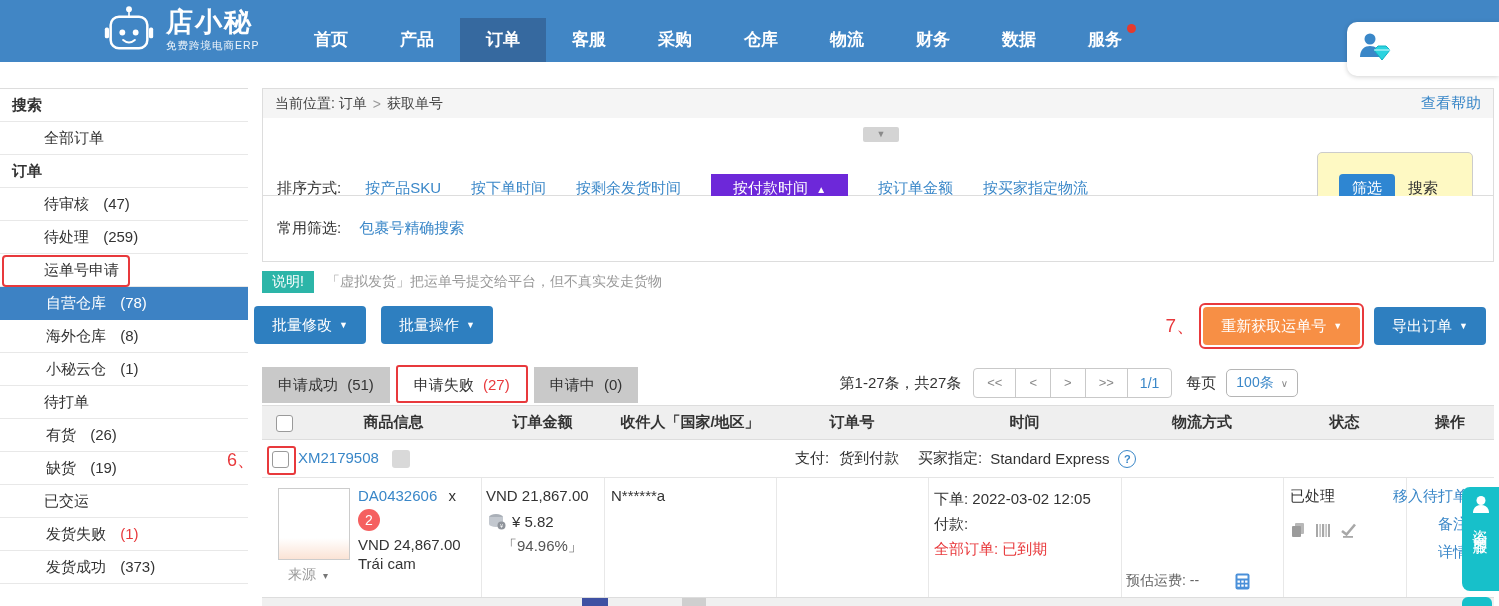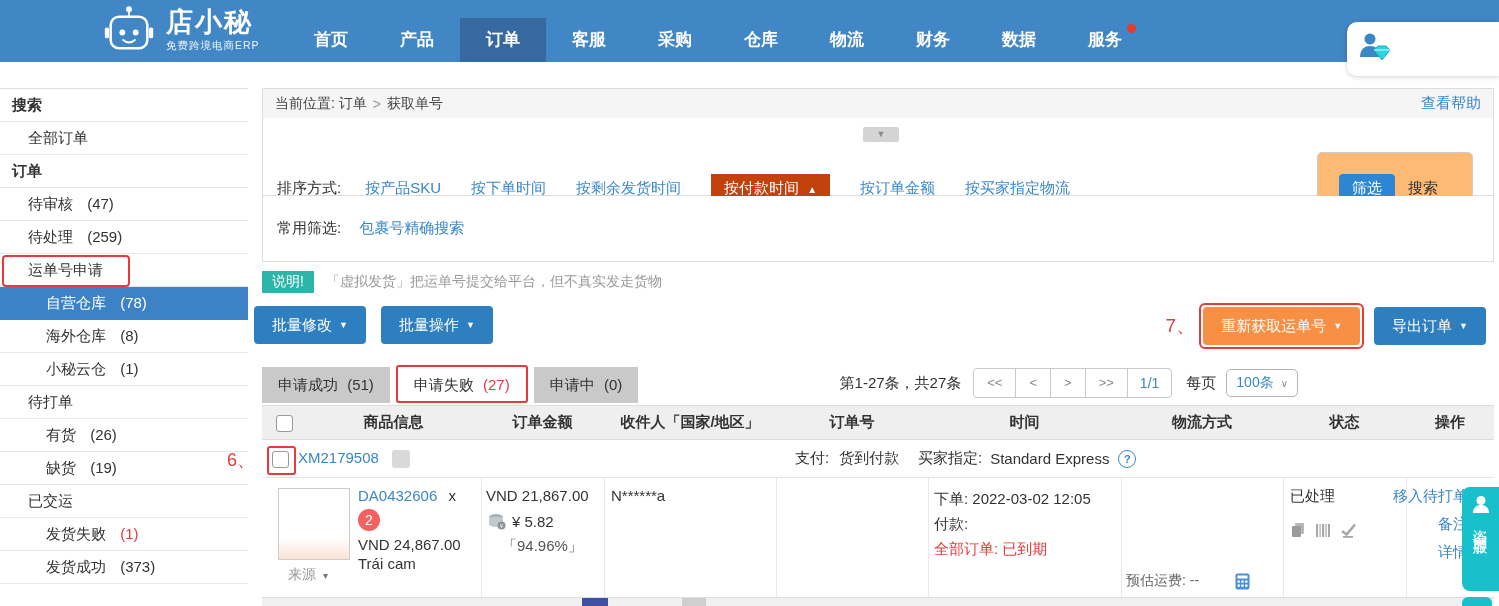--- a/index.html
+++ b/index.html
@@ -12,41 +12,41 @@
   .logo-sub{color:rgba(255,255,255,.92);font-size:10.5px;letter-spacing:1px;margin-top:2px}
   .nav-menu{position:absolute;left:288px;top:18px;height:44px;display:flex}
   .nav-item{padding:0 26px;line-height:44px;color:#fff;font-size:17px;font-weight:bold;cursor:pointer;position:relative;white-space:nowrap}
   .nav-item.active{background:#36699f}
   .nav-dot{position:absolute;top:6px;right:12px;width:9px;height:9px;border-radius:50%;background:#e53a2e}
   .user-box{position:absolute;right:0;top:22px;width:152px;height:54px;background:#fff;
             border-radius:10px 0 0 10px;box-shadow:0 1px 5px rgba(0,0,0,.18);z-index:40;cursor:pointer}
   .user-box svg{position:absolute;left:10px;top:9px}
   
   .sidebar{position:absolute;left:0;top:88px;width:248px;bottom:0;background:#fff;font-size:15px;border-top:1px solid #ddd}
-  .side-row{height:32px;line-height:32px;border-bottom:1px solid #e8e8e8;color:#333;padding-left:28px;cursor:pointer;position:relative;box-sizing:content-box}
+  .side-row{height:32px;line-height:32px;border-bottom:1px solid #e8e8e8;color:#333;padding-left:44px;cursor:pointer;position:relative;box-sizing:content-box}
   .side-row.section{font-weight:bold;padding-left:12px;cursor:default}
   .side-row.lv2{padding-left:46px}
   .side-row.selected{background:#3d82c4;color:#fff;border-color:#3d82c4}
   .side-count{margin-left:10px}
   .side-count.red{color:#e8393c}
   .side-anno{position:absolute;left:2px;top:1px;width:124px;height:28px;border:2px solid #e8393c;border-radius:4px;pointer-events:none}
   
   .breadcrumb{position:absolute;left:262px;top:88px;width:1232px;height:31px;background:#f5f5f5;border:1px solid #ddd;
               box-sizing:border-box;display:flex;align-items:center;padding:0 12px;font-size:14px;color:#444}
   .bc-sep{color:#999;margin:0 6px}
   .bc-help{margin-left:auto;color:#3a87c8;cursor:pointer;font-size:15px}
   .sort-panel{position:absolute;left:262px;top:118px;width:1232px;height:78px;background:#fff;border:1px solid #ddd;border-top:none;box-sizing:border-box}
   .collapse-tab{position:absolute;left:600px;top:9px;width:36px;height:15px;background:#d4d4d4;border-radius:2px;
                 color:#8a8a8a;font-size:9px;text-align:center;line-height:15px;cursor:pointer}
   .sort-row{position:absolute;left:14px;top:34px;right:20px;display:flex;align-items:center;font-size:15px}
   .sort-label{margin-right:24px}
   .sort-link{color:#3a87c8;margin-right:30px;cursor:pointer;white-space:nowrap}
-  .sort-active{background:#c2410c;color:#fff;padding:5px 13px;margin-right:30px;cursor:pointer;white-space:nowrap}
+  .sort-active{background:#6d28d9;color:#fff;padding:5px 22px;margin-right:30px;cursor:pointer;white-space:nowrap}
   .caret-up{font-size:10px;margin-left:4px}
-  .fs-group{margin-left:auto;border:1px solid #ccc;border-radius:5px;padding:21px;display:flex;background:#fdba74}
+  .fs-group{margin-left:auto;border:1px solid #ccc;border-radius:5px;padding:21px;display:flex;background:#fef9c3}
   .fs-filter{background:#2e86d2;color:#fff;padding:5px 13px;border-radius:4px;font-size:15px;cursor:pointer}
   .fs-search{color:#333;padding:5px 13px;font-size:15px;cursor:pointer}
   .common-panel{position:absolute;left:262px;top:196px;width:1232px;height:66px;background:#fff;border:1px solid #ddd;border-top:none;
                 box-sizing:border-box;display:flex;align-items:center;padding-left:14px;font-size:15px}
   .common-link{color:#3a87c8;margin-left:18px;cursor:pointer}
   .notice-row{position:absolute;left:262px;top:271px;display:flex;align-items:center;font-size:14px}
   .notice-badge{background:#2cb5a8;color:#fff;padding:2px 10px}
   .notice-text{color:#999;margin-left:12px}
   
   .toolbar{position:absolute;left:254px;top:306px;width:1232px;height:42px}

